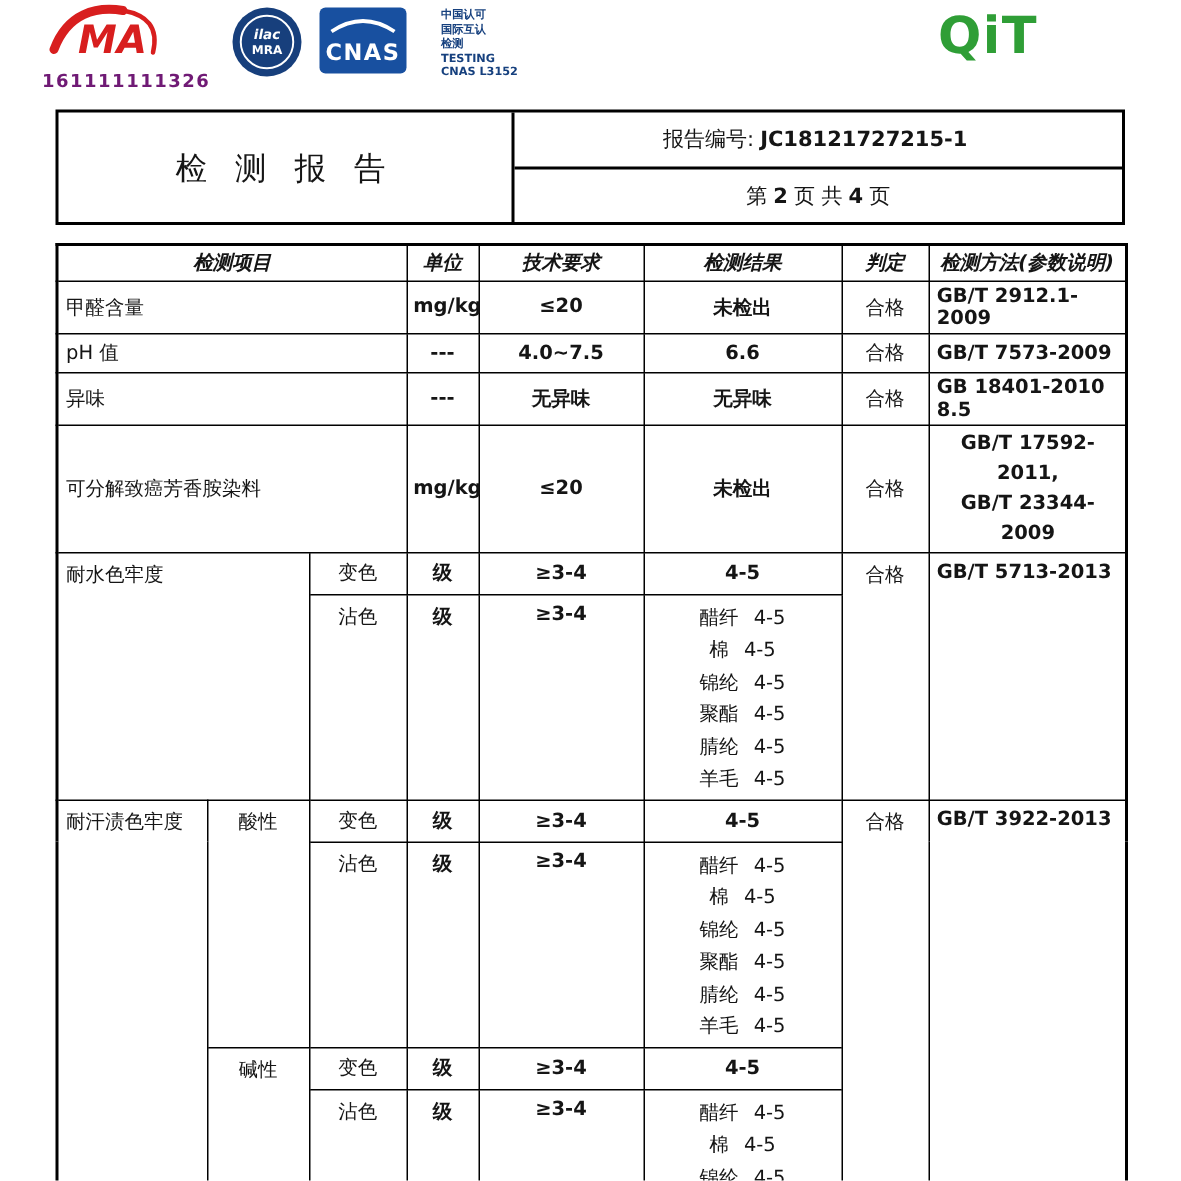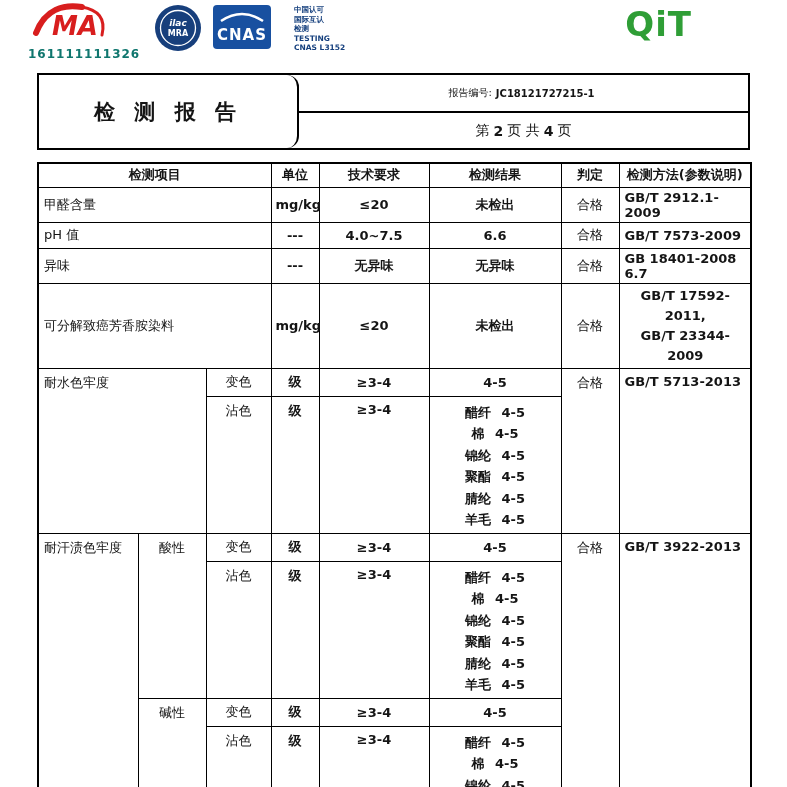--- a/index.html
+++ b/index.html
@@ -7,47 +7,47 @@
   body {
     width:787px; height:787px; overflow:hidden;
     font-family:"DejaVu Sans","Liberation Sans",sans-serif;
     color:#151515;
   }
   .page { position:relative; width:787px; height:787px; background:#fff; padding-top:2px; }
 
   
   .logo-row { display:flex; align-items:flex-start; padding-left:28px; height:66px; }
   .cma-wrap { width:100px; text-align:left; }
-  .cma-num { color:#0f766e; font-weight:bold; font-size:12px; letter-spacing:1px; margin-top:1px; }
+  .cma-num { color:#701a75; font-weight:bold; font-size:12px; letter-spacing:1px; margin-top:1px; }
   .ilac-wrap { margin-left:26px; margin-top:2px; }
   .cnas-wrap { margin-left:10px; margin-top:2px; }
   .cnas-block { margin-left:22px; margin-top:3px; font-size:7.5px; line-height:9.5px; color:#16407e; font-weight:bold; }
   .qit { margin-left:auto; margin-right:95px; margin-top:2px; font-size:34px; font-weight:800;
          color:#2f9e36; letter-spacing:1px; }
 
   
   .title-block { width:713px; margin:5px 0 0 37px; border:2px solid #000; display:flex; background:#fff; }
-  .title-left { width:260px; border-right:2px solid #000; display:flex; align-items:center; justify-content:center;
-                font-size:21px; font-weight:bold; letter-spacing:6px;border-radius:12px; }
+  .title-left { width:304px; border-right:2px solid #000; display:flex; align-items:center; justify-content:center;
+                font-size:21px; font-weight:normal; letter-spacing:6px; }
   .title-right { flex:1; }
-  .tr-row1 { height:38px; border-bottom:2px solid #000; display:flex; align-items:center; justify-content:center; font-size:10px; }
+  .tr-row1 { height:38px; border-bottom:2px solid #000; display:flex; align-items:center; justify-content:center; font-size:14px; }
   .tr-row2 { height:35px; display:flex; align-items:center; justify-content:center; font-size:14px; }
   .bold { font-weight:bold; }
   .tr-row1 .bold, .tr-row2 .bold { margin:16px 4px; }
 
   
   table.report { width:713px; margin:12px 0 0 37px; border-collapse:collapse; table-layout:fixed; border:2px solid #000; }
   .report th, .report td { border:1px solid #000; font-size:13px; padding:2px 4px; text-align:center; vertical-align:middle; background:#fff; }
   .report th { font-weight:bold; }
-  tr.h24 { height:24px; } tr.h26 { height:26px;margin-left:11px; } tr.h28 { height:28px; }
+  tr.h24 { height:24px;font-style:italic; } tr.h26 { height:26px;margin-left:11px; } tr.h28 { height:28px; }
   tr.h46 { height:46px; } tr.h128 { height:128px; } tr.h130 { height:130px; } tr.h132 { height:132px; }
   td.left { text-align:left; padding-left:5px; }
   td.vtop { vertical-align:top; padding-top:5px;margin-left:39px; }
   td.b, .b { font-weight:bold; }
-  .rline { line-height:21.5px; font-weight:bold; word-spacing:6px; }
+  .rline { line-height:21.5px; font-weight:normal; word-spacing:6px; }
   .mline { line-height:20px; font-weight:bold; text-align:center; }
 </style>
 </head>
 <body>
 
 <div class="page">
 
   <div class="logo-row">
     <div class="cma-wrap">
       <svg width="88" height="40" viewBox="0 0 88 40">
@@ -142,21 +142,21 @@
       <td>合格</td>
       <td class="left b">GB/T 7573-2009</td>
     </tr>
 
     <tr class="h26">
       <td colspan="3" class="left">异味</td>
       <td class="b">---</td>
       <td class="b">无异味</td>
       <td class="b">无异味</td>
       <td>合格</td>
-      <td class="left b">GB 18401-2008 6.7</td>
+      <td class="left b">GB 18401-2010 8.5</td>
     </tr>
 
     <tr class="h46">
       <td colspan="3" class="left">可分解致癌芳香胺染料</td>
       <td class="b">mg/kg</td>
       <td class="b">≤20</td>
       <td class="b">未检出</td>
       <td>合格</td>
       <td class="left">
         <div class="mline">GB/T 17592-2011,</div>

